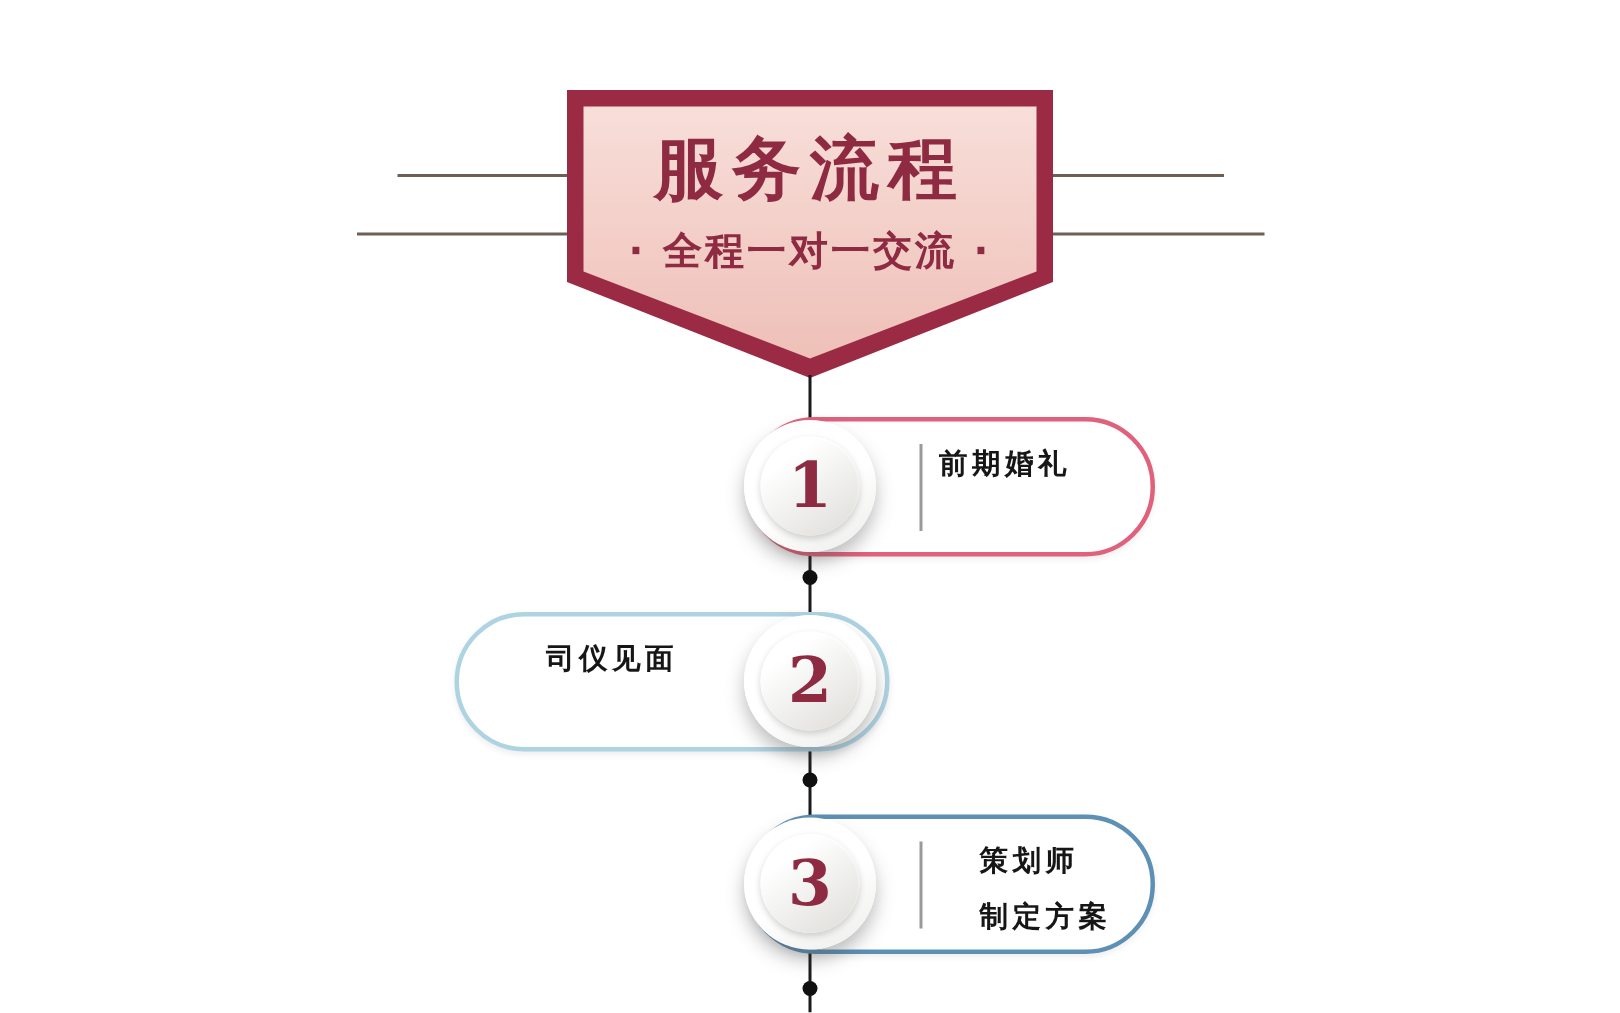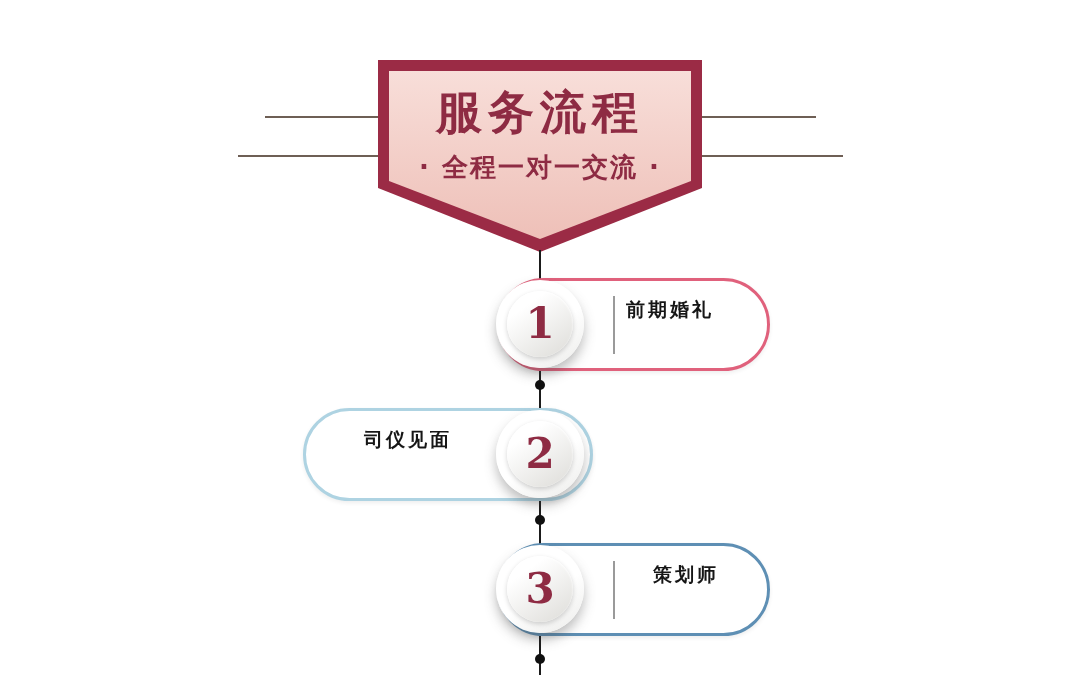--- a/index.html
+++ b/index.html
@@ -122,20 +122,21 @@
   <div class="pill pill-2" style="--accent: #aed3e2;">
     <div class="step-text text-2">
       <div>司仪见面</div>
     </div>
   </div>
 
   <div class="pill pill-3" style="--accent: #5e8fb4;">
     <div class="pill-divider divider-right"></div>
     <div class="step-text text-3">
       <div>策划师</div>
+      <div>制定方案</div>
     </div>
   </div>
 
   <div class="step-circle circle-1">
     <div class="step-circle-inner">
       <span class="step-number">1</span>
     </div>
   </div>
   <div class="step-circle circle-2">
     <div class="step-circle-inner">

